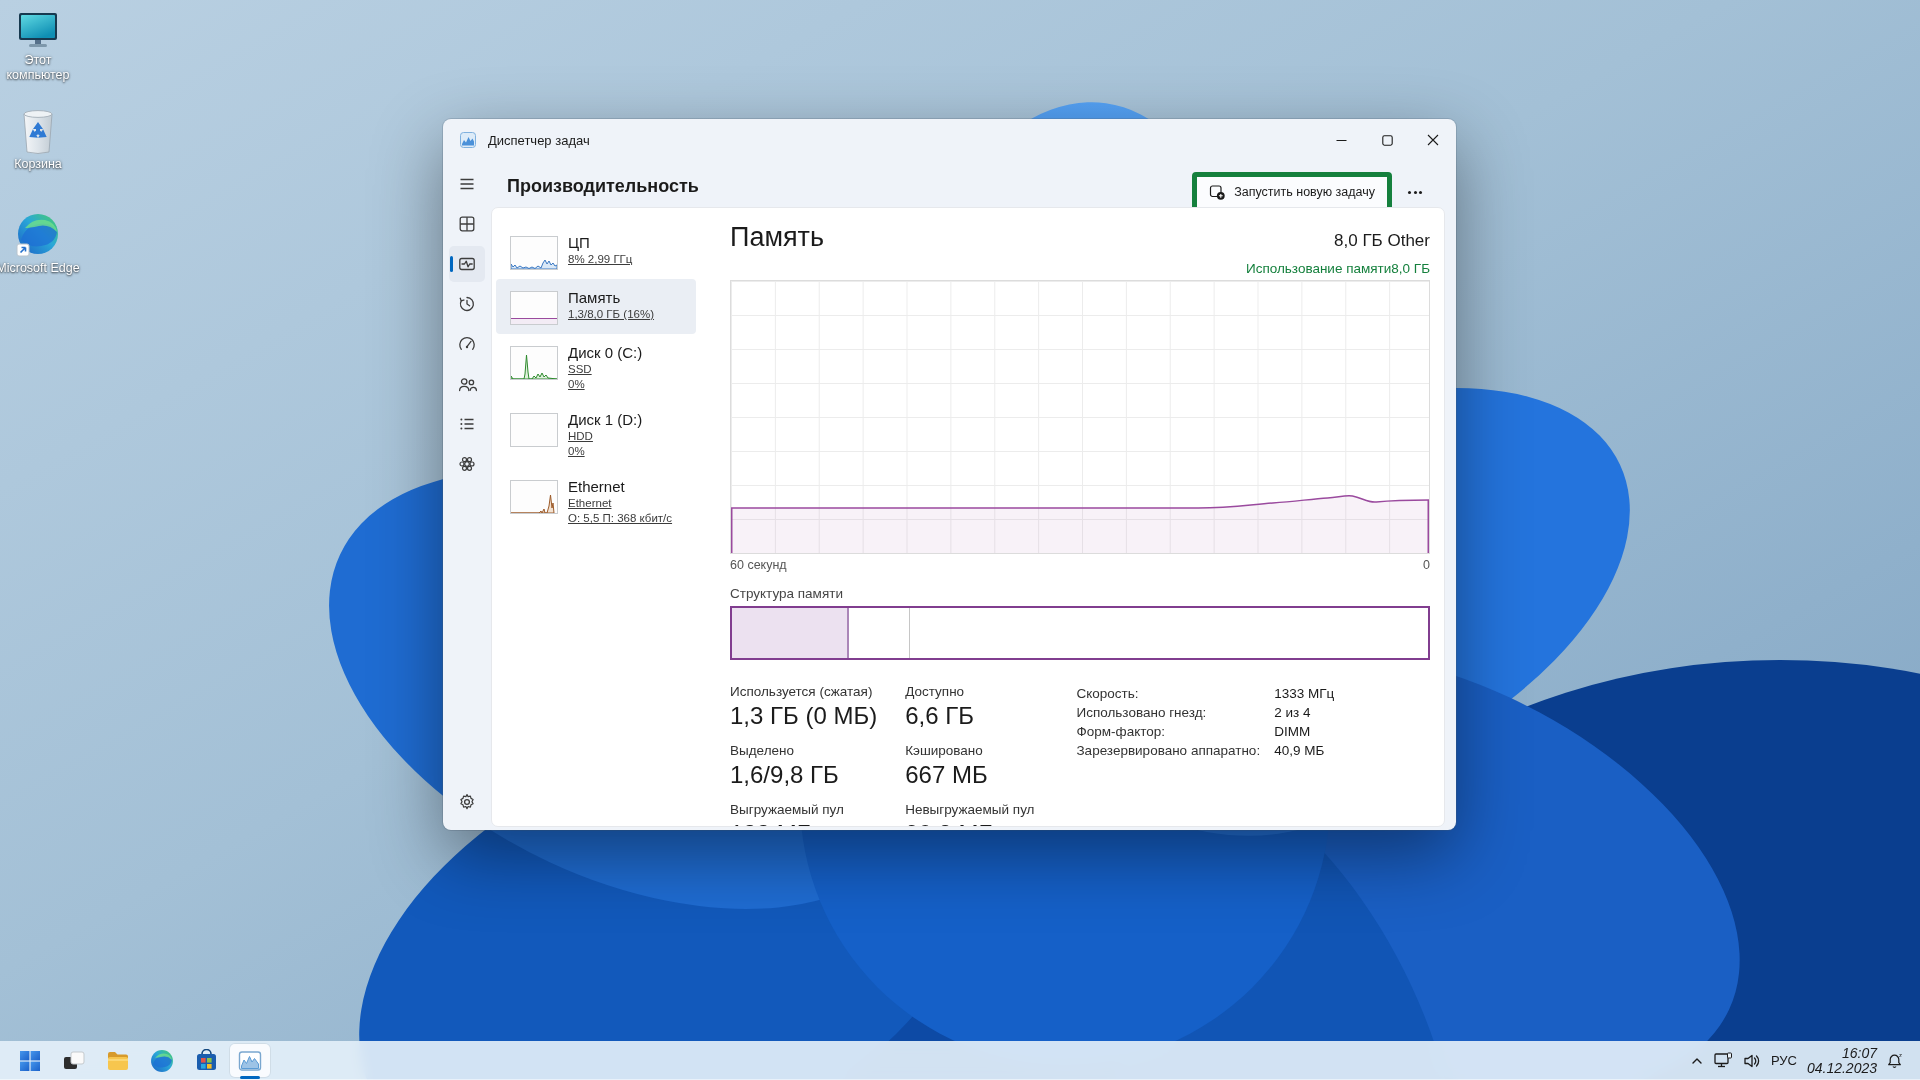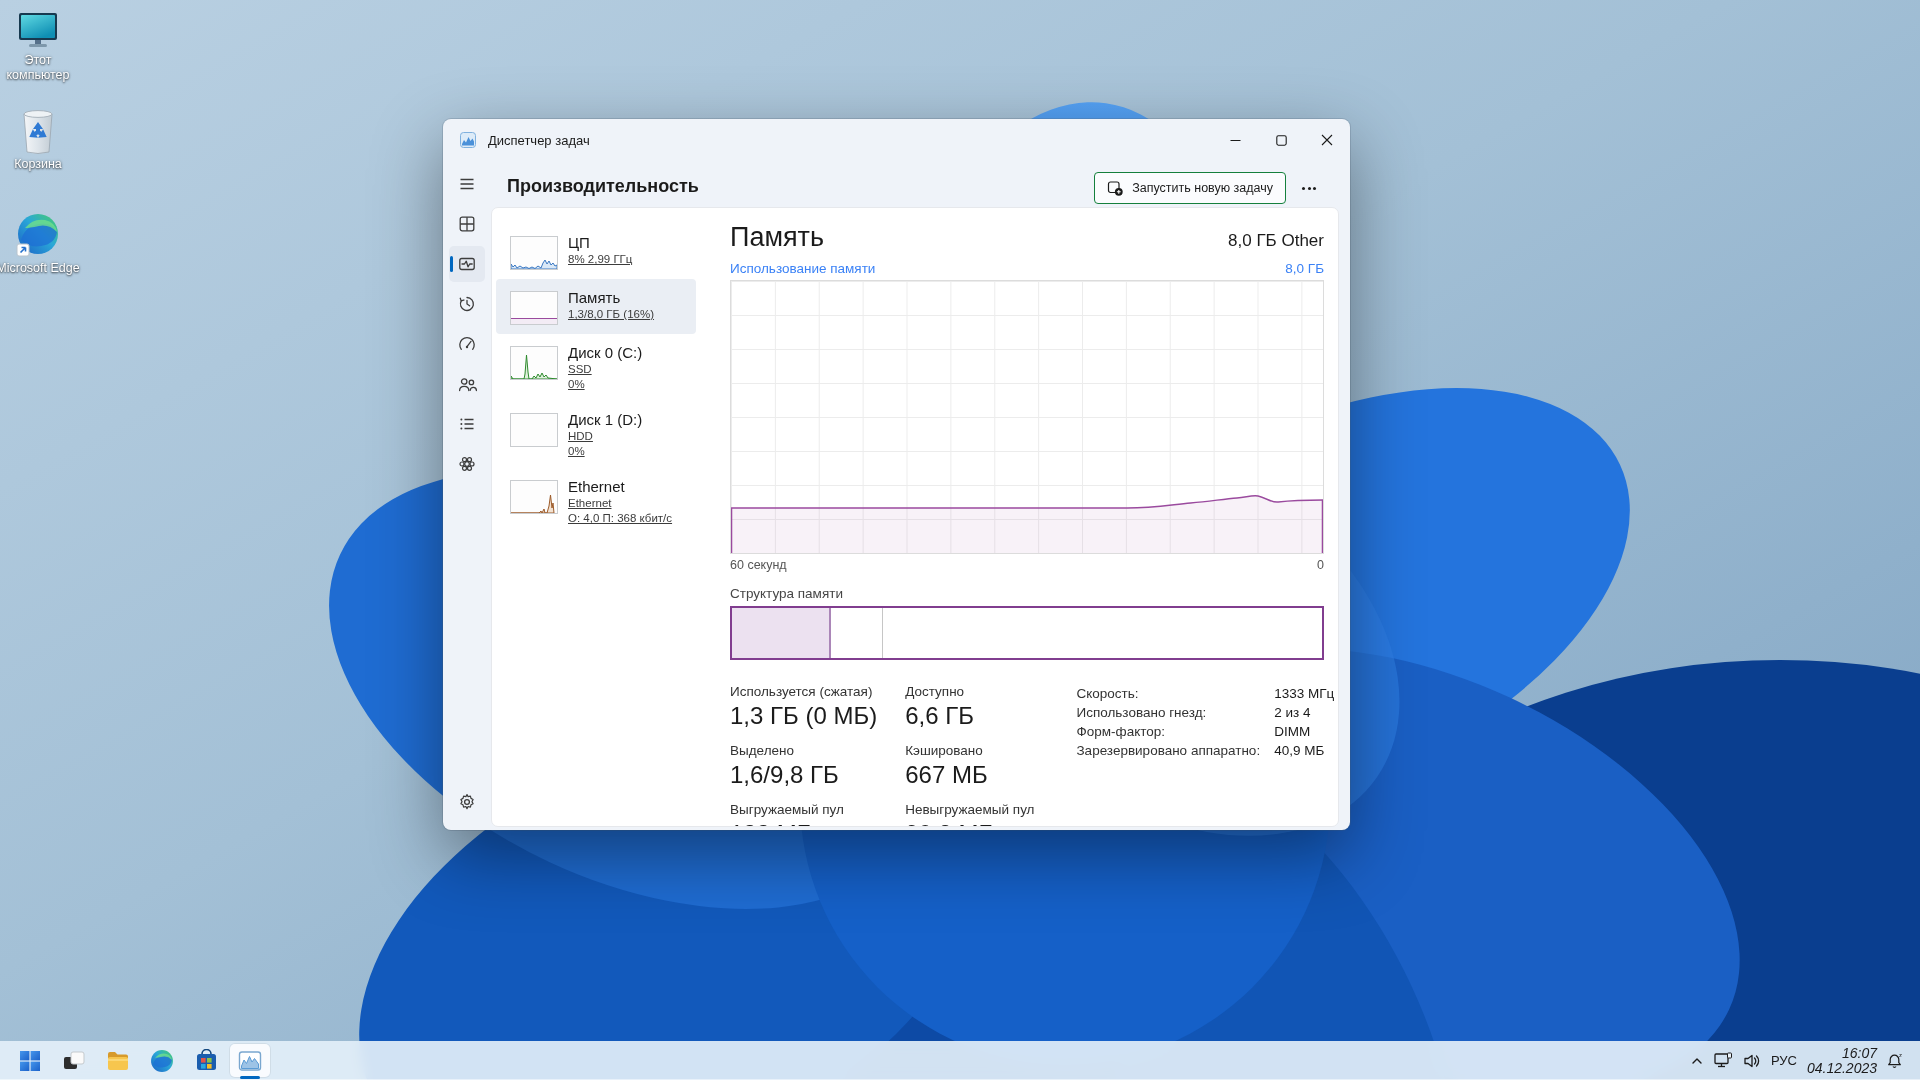--- a/index.html
+++ b/index.html
@@ -6,29 +6,29 @@
   body{width:1920px;height:1080px;overflow:hidden;position:relative;
        font-family:"Liberation Sans",sans-serif;background:#9db9d0;color:#1b1b1b;}
   svg{display:block;}
   
   .wallpaper{position:absolute;inset:0;}
   
   .desk-icon{position:absolute;width:86px;left:-5px;display:flex;flex-direction:column;align-items:center;cursor:pointer;}
   .desk-icon .dlabel{margin-top:3px;font-size:12.5px;line-height:15px;color:#fff;text-align:center;
       text-shadow:0 1px 2px rgba(0,0,0,.65),0 0 3px rgba(0,0,0,.4);}
   
-  .window{position:absolute;left:443px;top:119px;width:907px;height:711px;background:#eff3f9;
+  .window{position:absolute;left:443px;top:119px;width:1013px;height:711px;background:#eff3f9;
       border-radius:8px;box-shadow:0 25px 70px rgba(0,0,0,.42),0 0 0 1px rgba(90,110,130,.25);overflow:hidden;}
   .titlebar{height:42px;display:flex;align-items:center;padding-left:17px;}
   .tb-title{font-size:13px;margin-left:12px;}
   .controls{margin-left:auto;display:flex;height:42px;}
   .ctrl{width:46px;height:42px;display:flex;align-items:center;justify-content:center;cursor:pointer;}
   .header-title{position:absolute;left:64px;top:57px;font-size:18px;font-weight:600;}
   .header-actions{position:absolute;right:24px;top:53px;display:flex;align-items:center;gap:6px;}
-  .run-btn{height:30px;padding:0 12px;background:#fbfcfe;border:1px solid #15803d;border-radius:4px;
+  .run-btn{height:30px;padding:0 12px;background:#fbfcfe;border:5px solid #15803d;border-radius:4px;
       display:flex;align-items:center;gap:9px;font-size:12.5px;cursor:pointer;}
   .more-btn{width:34px;height:30px;border-radius:4px;display:flex;align-items:center;justify-content:center;gap:2.5px;cursor:pointer;}
   .more-btn i{width:3px;height:3px;border-radius:50%;background:#1b1b1b;display:block;}
   
   .nav-rail{position:absolute;left:0;top:42px;bottom:0;width:48px;display:flex;flex-direction:column;align-items:center;padding-top:5px;}
   .nav-btn{width:36px;height:36px;margin-bottom:4px;border-radius:5px;display:flex;align-items:center;justify-content:center;cursor:pointer;}
   .nav-btn.sel{background:#e4e9f1;}
   .nav-pill{position:absolute;left:7px;top:95px;width:3px;height:16px;border-radius:2px;background:#0067c0;}
   .nav-settings{position:absolute;left:6px;bottom:6px;}
   
@@ -38,21 +38,21 @@
   .perf-item{display:flex;gap:10px;align-items:flex-start;padding:9px 6px 9px 14px;margin:0 4px;border-radius:4px;cursor:pointer;}
   .perf-item.sel{background:#eaeef4;}
   .thumb{width:46px;height:32px;border:1px solid #c9cccf;background:#fdfdfd;flex-shrink:0;margin-top:3px;}
   .pi-name{font-size:15px;line-height:19px;white-space:nowrap;}
   .pi-sub{font-size:11.5px;line-height:15px;color:#3c3c3c;white-space:nowrap;text-decoration:underline;}
   
   .detail{flex:1;padding:14px 14px 0 30px;min-width:0;}
   .d-head{display:flex;justify-content:space-between;align-items:baseline;}
   .d-title{font-size:27px;font-weight:400;}
   .d-total{font-size:17px;}
-  .d-sub{display:flex;justify-content:space-between;font-size:13.5px;color:#3b82f6;margin-top:8px;}
+  .d-sub{display:flex;justify-content:flex-end;font-size:13.5px;color:#15803d;margin-top:8px;}
   .chart{height:272px;margin-top:4px;border:1px solid #dcdcdc;position:relative;background:#fff;
       background-image:linear-gradient(to right,#ececec 1px,transparent 1px),
                        linear-gradient(to bottom,#ececec 1px,transparent 1px);
       background-size:43.88px 34px;}
   .chart svg{position:absolute;inset:0;width:100%;height:100%;}
   .d-time{display:flex;justify-content:space-between;font-size:12.5px;color:#555;margin-top:4px;}
   .comp-label{font-size:13.5px;color:#464646;margin-top:14px;}
   .comp-bar{height:50px;border:2px solid #813d8f;margin-top:5px;display:flex;background:#fff;}
   .seg1{width:16.5%;background:#ece1f0;border-right:2px solid #ab86b8;}
   .seg2{width:8.6%;border-right:1px solid #c6c6c6;}
@@ -328,21 +328,21 @@
         </div>
       </div>
 
       <div class="perf-item">
         <svg class="thumb" width="46" height="32" viewBox="0 0 46 32">
           <path d="M0,32 H28 L30,30 L31,32 L33,28 L34,32 L36,32 L38,25 L39.5,14 L41,27 L42,22 L43,32 Z" fill="#f2e2d2" stroke="#9c5a28" stroke-width="1"></path>
         </svg>
         <div>
           <div class="pi-name">Ethernet</div>
           <div class="pi-sub">Ethernet</div>
-          <div class="pi-sub">О: 4,0 П: 368 кбит/с</div>
+          <div class="pi-sub">О: 5,5 П: 368 кбит/с</div>
         </div>
       </div>
 
     </div>
 
     <div class="detail">
       <div class="d-head">
         <span class="d-title">Память</span>
         <span class="d-total">8,0 ГБ Other</span>
       </div>

